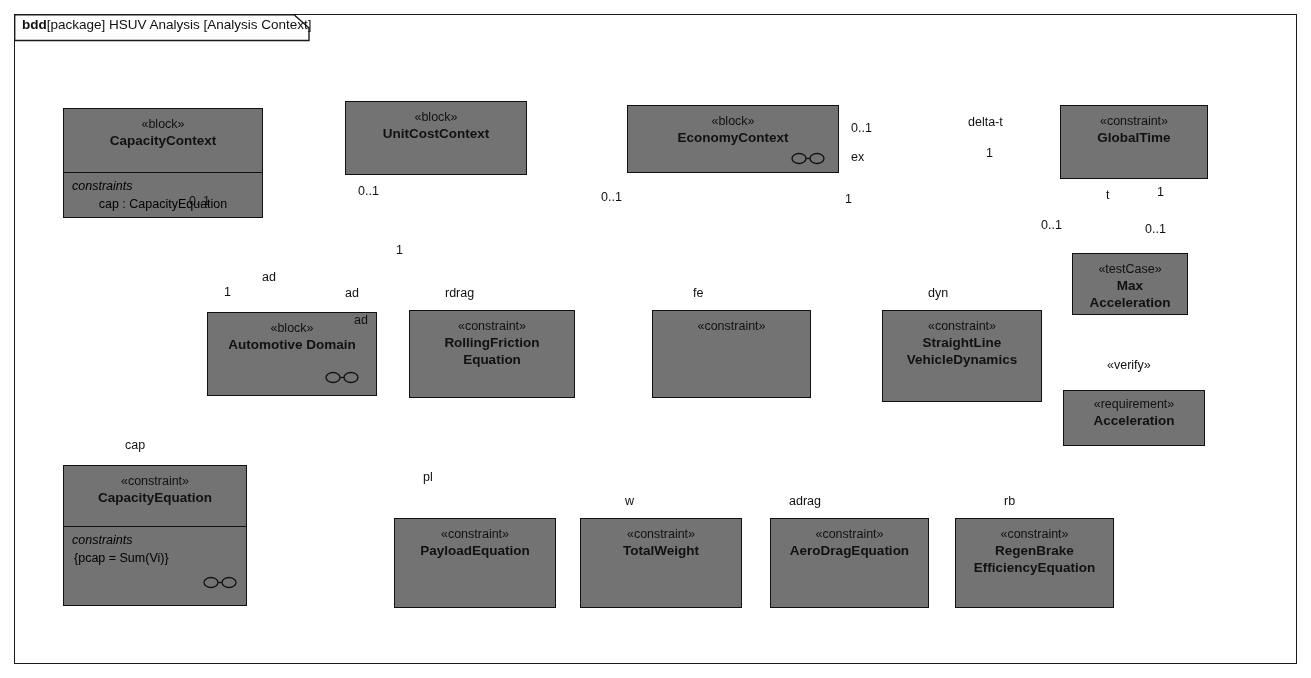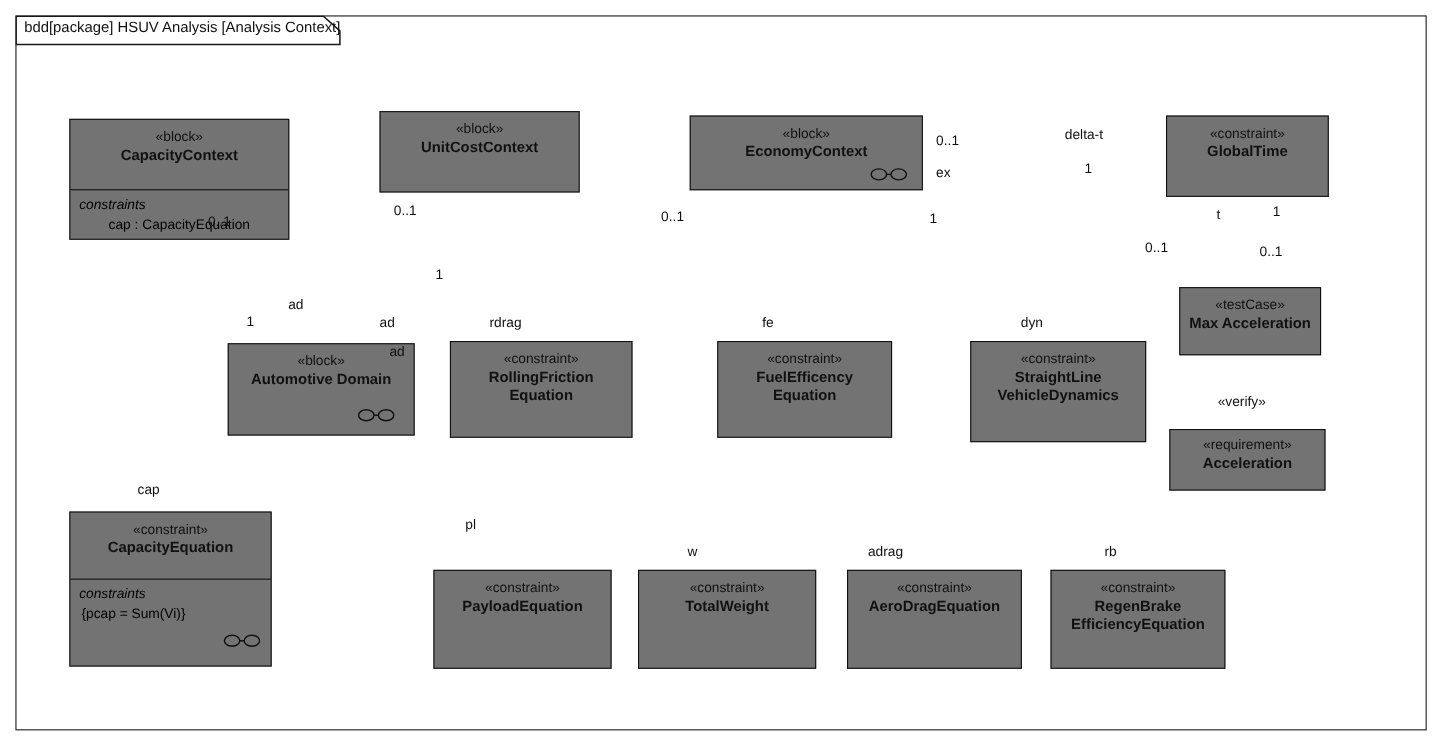--- a/index.html
+++ b/index.html
@@ -30,21 +30,21 @@
     position: absolute;
     left: 14px; top: 14px;
     height: 26px;
     box-sizing: border-box;
     padding: 3px 0 0 8px;
     font-size: 13.5px;
     color: #111;
     white-space: nowrap;
     z-index: 5;
   }
-  .frame-header .hdr-kind { font-weight: normal; }
+  .frame-header .hdr-kind { font-weight: bold; }
   .frame-tab-shape {
     position: absolute;
     left: 14px; top: 14px;
     z-index: 4;
   }
   
   .node {
     position: absolute;
     box-sizing: border-box;
     border: 1.3px solid #111;
@@ -219,21 +219,21 @@
   </svg>
 </div>
 
 <div class="node" style="left:1060px; top:105px; width:148px; height:74px;">
   <div class="title-comp" style="height:74px;">
     <div class="stereo">«constraint»</div>
     <div class="nname">GlobalTime</div>
   </div>
 </div>
 
-<div class="node" style="left:1072px; top:253px; width:129px; height:62px;margin-top:8px;">
+<div class="node" style="left:1072px; top:253px; width:116px; height:62px;">
   <div class="title-comp" style="height:62px;">
     <div class="stereo">«testCase»</div>
     <div class="nname">Max Acceleration</div>
   </div>
 </div>
 
 <div class="node" style="left:207px; top:312px; width:170px; height:84px;">
   <div class="title-comp" style="height:84px;">
     <div class="stereo">«block»</div>
     <div class="nname">Automotive Domain</div>
@@ -248,21 +248,20 @@
 <div class="node" style="left:409px; top:310px; width:166px; height:88px;">
   <div class="title-comp" style="height:88px;">
     <div class="stereo">«constraint»</div>
     <div class="nname">RollingFriction Equation</div>
   </div>
 </div>
 
 <div class="node" style="left:652px; top:310px; width:159px; height:88px;">
   <div class="title-comp" style="height:88px;">
     <div class="stereo">«constraint»</div>
-    <div class="nname">FuelEfficency Equation</div>
   </div>
 </div>
 
 <div class="node" style="left:882px; top:310px; width:160px; height:92px;">
   <div class="title-comp" style="height:92px;">
     <div class="stereo">«constraint»</div>
     <div class="nname">StraightLine
 VehicleDynamics</div>
   </div>
 </div>

